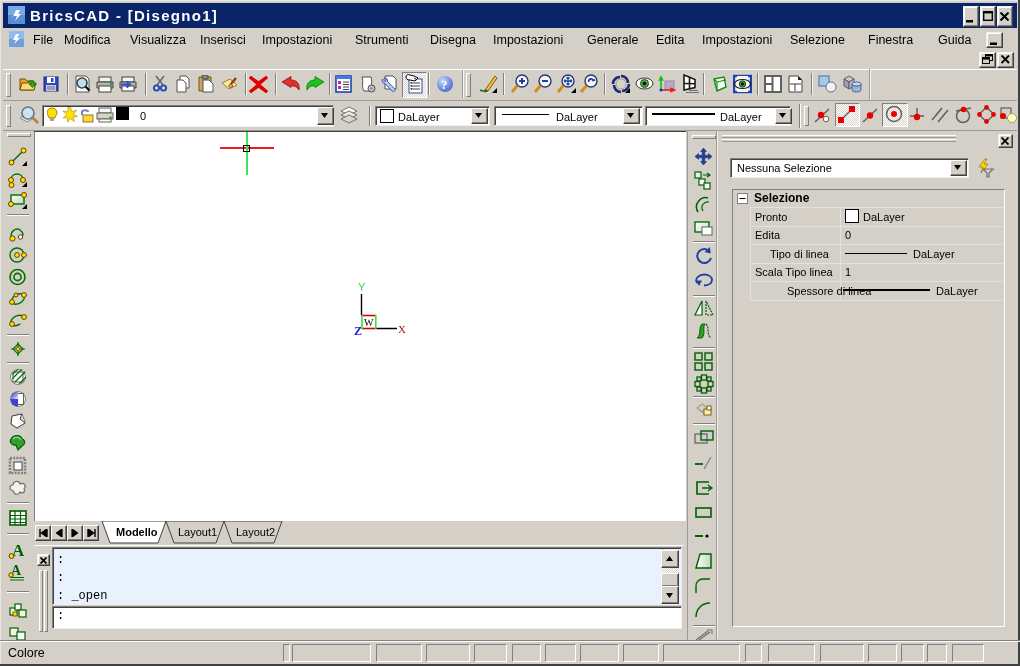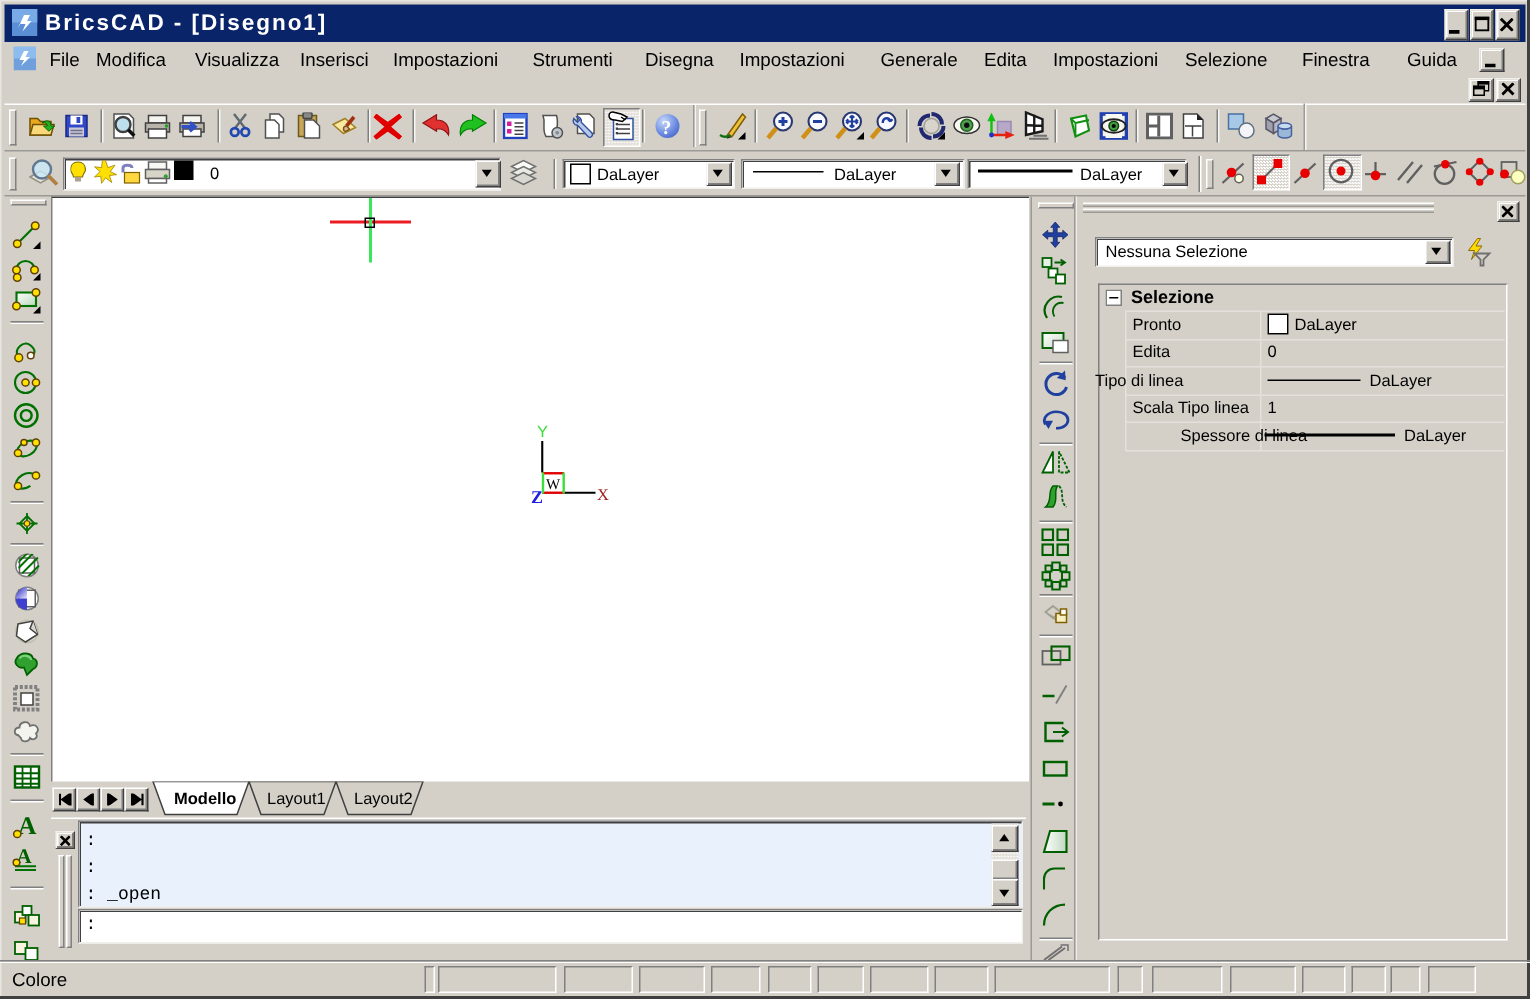--- a/index.html
+++ b/index.html
@@ -736,21 +736,21 @@
  <div class="gridline" style="left:750px;top:207px;width:253px"></div>
  <div class="gridline" style="left:750px;top:226px;width:253px"></div>
  <div class="gridline" style="left:750px;top:244px;width:253px"></div>
  <div class="gridline" style="left:750px;top:263px;width:253px"></div>
  <div class="gridline" style="left:750px;top:281px;width:253px"></div>
  <div class="gridline" style="left:750px;top:300px;width:253px"></div>
  <div class="a" style="left:750px;top:207px;width:0;height:93px;border-left:1px solid #E4E1DC"></div>
  <div class="a" style="left:840px;top:207px;width:0;height:93px;border-left:1px solid #E4E1DC"></div>
  <div class="a t11" style="left:755px;top:211px">Pronto</div>
  <div class="a t11" style="left:755px;top:229px">Edita</div>
- <div class="a t11" style="left:730px;top:248px">Tipo di linea</div>
+ <div class="a t11" style="left:770px;top:248px">Tipo di linea</div>
  <div class="a t11" style="left:755px;top:266px">Scala Tipo linea</div>
  <div class="a t11" style="left:787px;top:285px">Spessore di linea</div>
  <div class="a" style="left:845px;top:209px;width:12px;height:12px;background:#fff;border:1px solid #000"></div>
  <div class="a t11" style="left:863px;top:211px">DaLayer</div>
  <div class="a t11" style="left:845px;top:229px">0</div>
  <div class="a" style="left:845px;top:253px;width:62px;height:1px;background:#000"></div>
  <div class="a t11" style="left:913px;top:248px">DaLayer</div>
  <div class="a t11" style="left:845px;top:266px">1</div>
  <div class="a" style="left:843px;top:289px;width:87px;height:2px;background:#000"></div>
  <div class="a t11" style="left:936px;top:285px">DaLayer</div>

